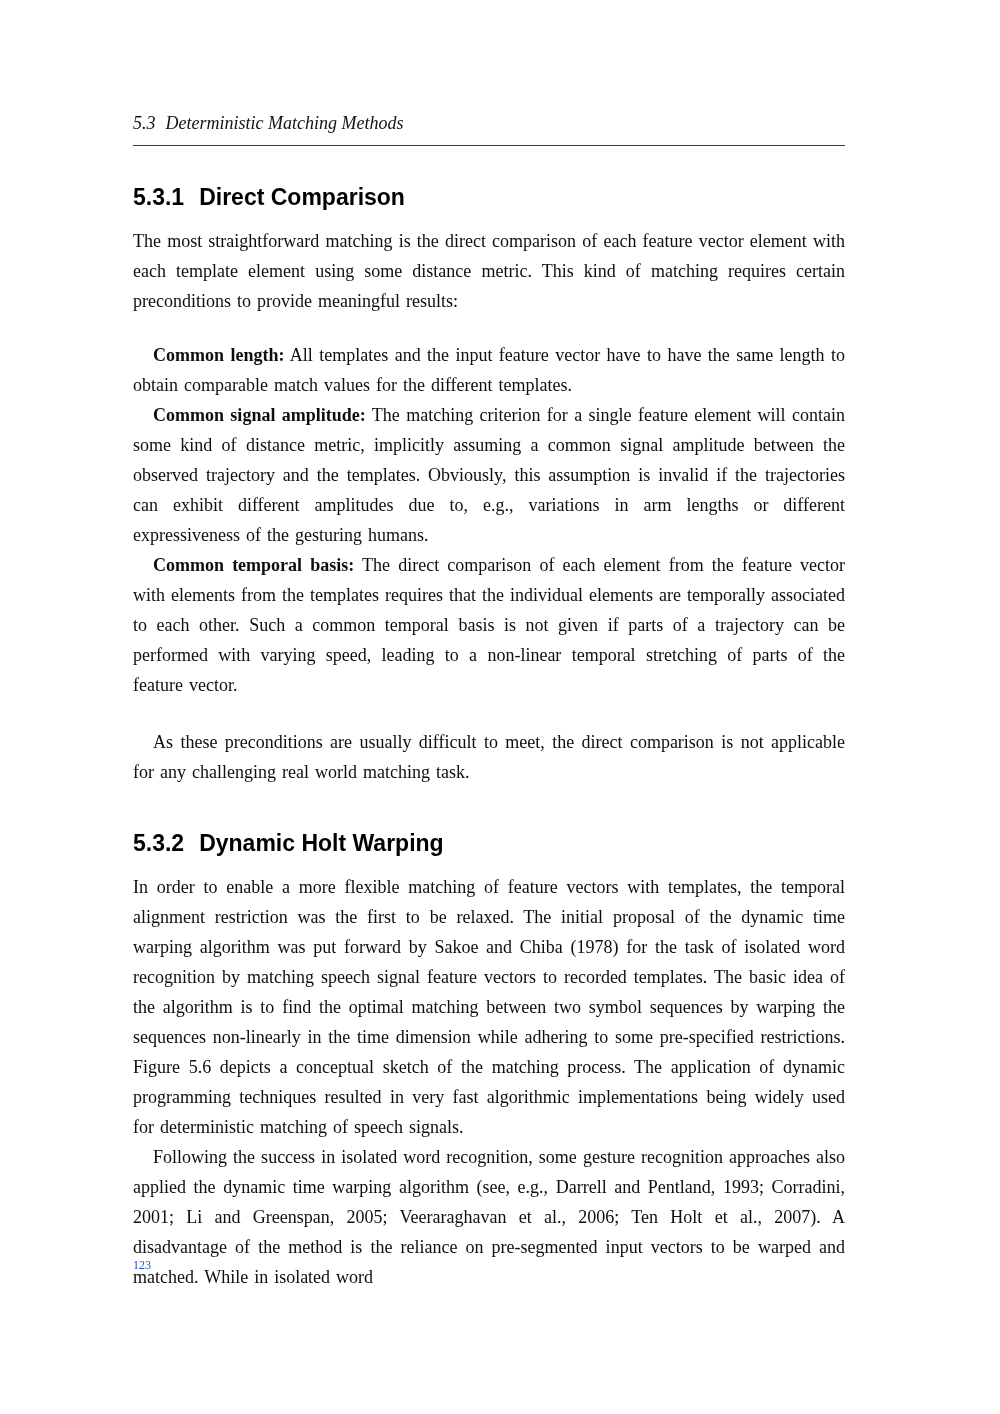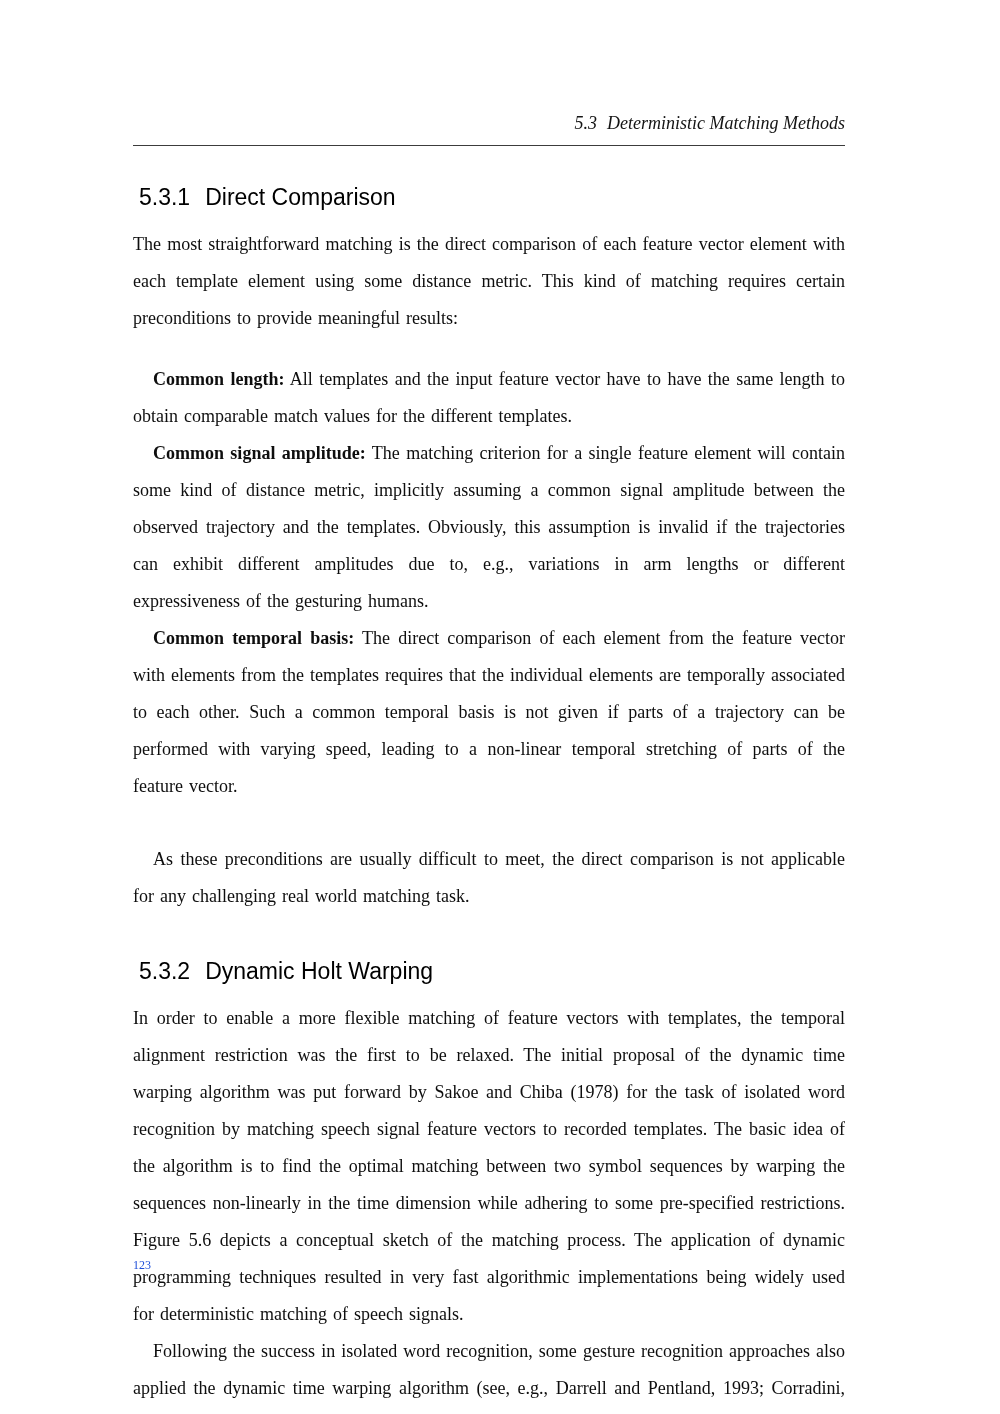--- a/index.html
+++ b/index.html
@@ -17,52 +17,52 @@
     color: #0e0e0e;
   }
   .content {
     position: absolute;
     left: 133px;
     top: 0;
     width: 712px;
   }
   .running-head {
     padding-top: 112px;
-    text-align: right;
+    text-align: left;
     font-style: italic;
     font-size: 18px;
     line-height: 22px;
     color: #141414;
   }
   .running-head .rh-number {
     margin-right: 10px;
   }
   .head-rule {
     margin-top: 11px;
     border: none;
     border-top: 1.6px solid #3c3c3c;
     height: 0;
   }
   .section-heading {
     font-family: "Liberation Sans", sans-serif;
-    font-weight: normal;
+    font-weight: bold;
     font-size: 23px;
     line-height: 28px;
     color: #000000;
-    margin: 6px;
+    margin: 0;
   }
   .section-heading .sec-number {
     margin-right: 15px;
   }
   .heading-531 { margin-top: 37px; }
   .heading-532 { margin-top: 42px; }
   .body-para {
     margin: 0;
     font-size: 18px;
-    line-height: 37px;
+    line-height: 30px;
     text-align: justify;
     word-spacing: 1.5px;
     color: #0e0e0e;
   }
   .first-after-heading {
     margin-top: 15px;
     text-indent: 0;
   }
   .indented {
     text-indent: 20px;
@@ -70,21 +70,21 @@
   .def-list {
     margin-top: 24px;
   }
   .def-item {
     text-indent: 20px;
   }
   .def-term {
     font-weight: bold;
   }
   .closing-para {
-    margin-top: 36px;
+    margin-top: 27px;
   }
   .page-number {
     position: absolute;
     left: 133px;
     width: 712px;
     top: 1258px;
     font-size: 12px;
     color: #1d4ed8;
   }
 </style>

